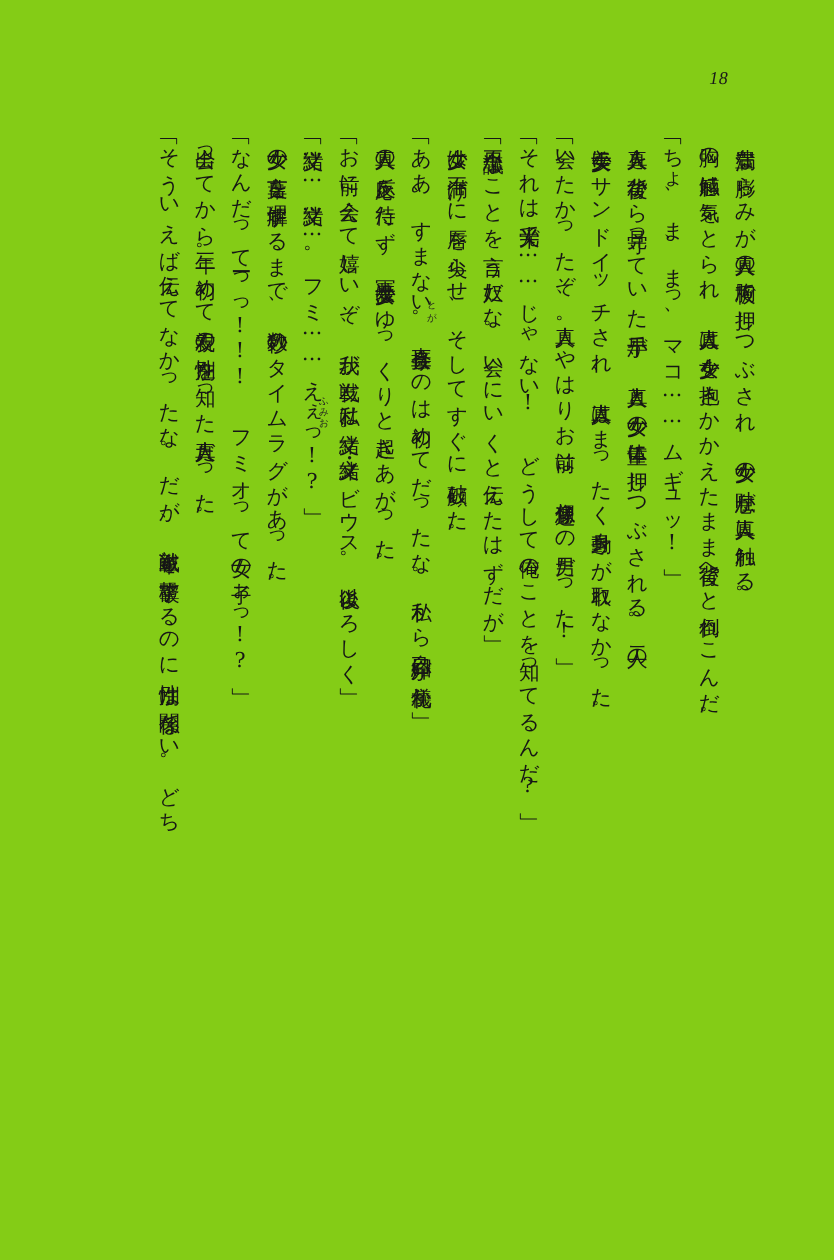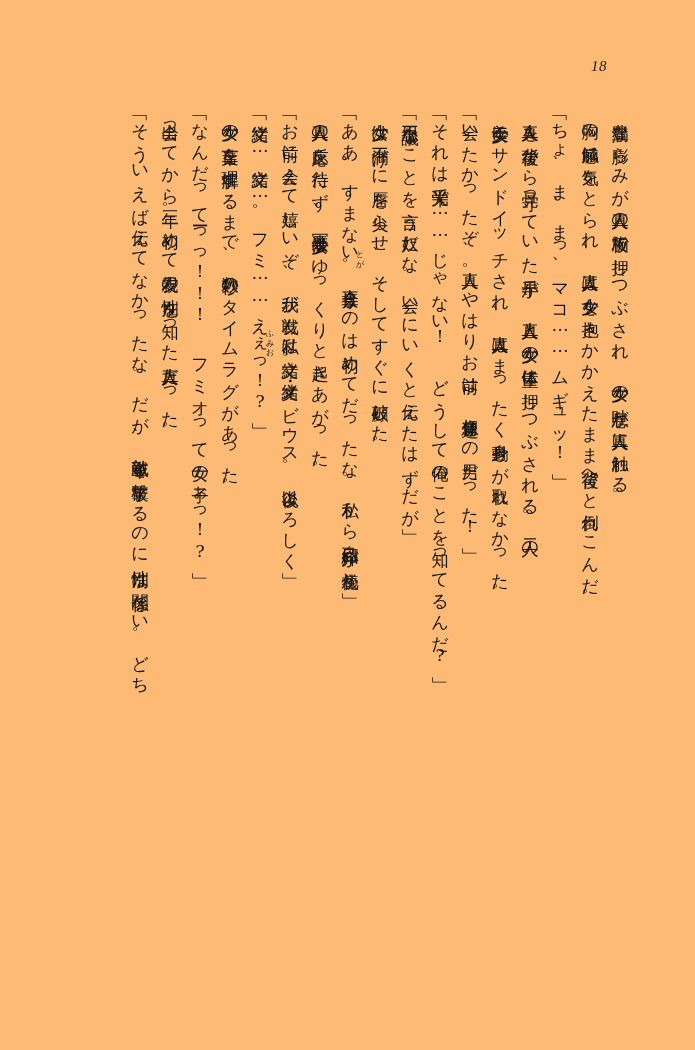--- a/index.html
+++ b/index.html
@@ -4,21 +4,21 @@
 <style>
   html, body {
     margin: 0;
     padding: 0;
     background: #ffffff;
   }
   .page {
     position: relative;
     width: 695px;
     height: 1050px;
-    background: #fdba74;
+    background: #84cc16;
     overflow: hidden;
     font-family: "Liberation Serif", "DejaVu Serif", serif;
     color: #111111;
   }
   .page-number {
     position: absolute;
     top: 58px;
     right: 88px;
     font-size: 15px;
     font-family: "Liberation Serif", "DejaVu Serif", serif;

